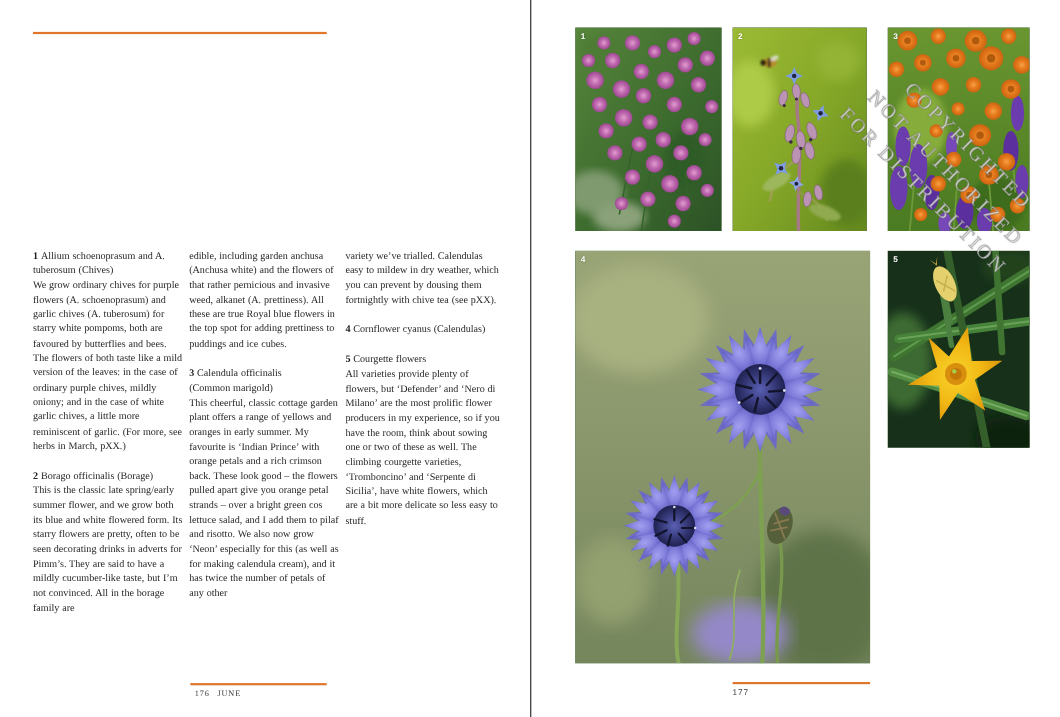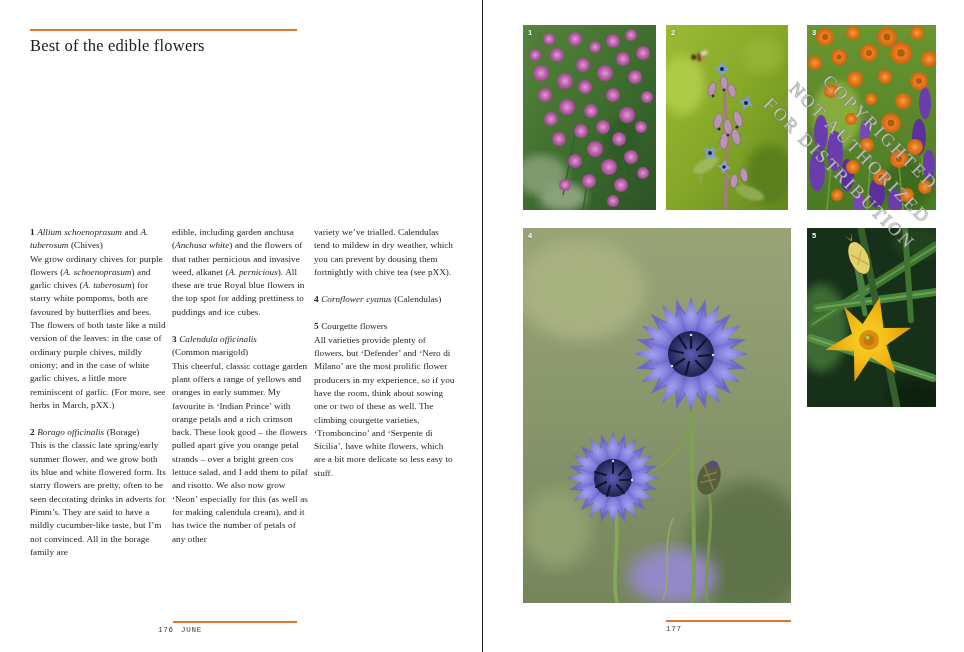--- a/index.html
+++ b/index.html
@@ -6,32 +6,32 @@
   .spread{position:relative;width:964px;height:652px;background:#ffffff;overflow:hidden;
           font-family:"Liberation Serif",serif;}
   .gutter{position:absolute;left:482px;top:0;width:1px;height:652px;background:#1c1c1c;}
 
   
   .title-rule{position:absolute;left:30px;top:29px;width:267px;height:2px;background:var(--accent);}
   .page-title{position:absolute;left:30px;top:36px;font-size:16.5px;color:#1b1b1b;letter-spacing:.2px;}
   .col{position:absolute;top:226px;font-size:9.2px;line-height:13.3px;color:#1f1f1f;
        hyphens:none;-webkit-hyphens:none;word-spacing:.3px;}
   .col p{margin:0 0 14px 0;}
-  .col .it{font-style:italic;}
+  .col .it{}
   .col .bd{font-weight:bold;}
   .col1{left:30px;width:137px;}
   .col2{left:172px;width:137px;}
   .col3{left:314px;width:142px;}
 
   .footer-left-rule{position:absolute;left:173px;top:621px;width:124px;height:1.5px;background:var(--accent);}
-  .footer-left{position:absolute;left:158px;top:626px;font-family:Liberation Mono, monospace;
+  .footer-left{position:absolute;left:177px;top:626px;font-family:Liberation Serif, serif;
                font-size:7.5px;letter-spacing:.8px;color:#3c3c3c;}
   .footer-left span{margin-right:7px;}
   .footer-right-rule{position:absolute;left:666px;top:620px;width:125px;height:1.5px;background:var(--accent);}
-  .footer-right{position:absolute;left:666px;top:625px;font-family:Liberation Mono, monospace;
+  .footer-right{position:absolute;left:666px;top:625px;font-family:Liberation Sans, sans-serif;
                 font-size:7.5px;letter-spacing:.8px;color:#3c3c3c;}
 
   
   .photo{position:absolute;overflow:hidden;background:#3a5a2c;}
   .photo svg{display:block;width:100%;height:100%;}
   .p1{left:523px;top:25px;width:133px;height:185px;}
   .p2{left:666px;top:25px;width:122px;height:185px;}
   .p3{left:807px;top:25px;width:129px;height:185px;}
   .p4{left:523px;top:228px;width:268px;height:375px;}
   .p5{left:807px;top:228px;width:129px;height:179px;}
@@ -46,32 +46,31 @@
                  line-height:29px;letter-spacing:2.5px;color:rgba(238,238,238,.72);
                  -webkit-text-stroke:.6px rgba(130,130,130,.55);
                  text-shadow:0 0 1.5px rgba(80,80,80,.55);}
 </style>
 </head>
 <body>
 
 <div class="spread">
 
   <div class="title-rule"></div>
-  <h1 class="page-title" style="font-weight:normal;margin:0;">Best of the edible flowers</h1>
 
   <div class="col col1">
       <p><span class="bd">1 </span><span class="it">Allium schoenoprasum</span><span> and </span><span class="it">A. tuberosum</span><span> (Chives)</span><br><span>We grow ordinary chives for purple flowers (</span><span class="it">A. schoenoprasum</span><span>) and garlic chives (</span><span class="it">A. tuberosum</span><span>) for starry white pompoms, both are favoured by butterflies and bees. The flowers of both taste like a mild version of the leaves: in the case of ordinary purple chives, mildly oniony; and in the case of white garlic chives, a little more reminiscent of garlic. (For more, see herbs in March, pXX.)</span></p>
       <p><span class="bd">2 </span><span class="it">Borago officinalis</span><span> (Borage)</span><br><span>This is the classic late spring/early summer flower, and we grow both its blue and white flowered form. Its starry flowers are pretty, often to be seen decorating drinks in adverts for Pimm’s. They are said to have a mildly cucumber-like taste, but I’m not convinced. All in the borage family are</span></p>
     </div>
   <div class="col col2">
-      <p><span>edible, including garden anchusa (</span><span class="it">Anchusa white</span><span>) and the flowers of that rather pernicious and invasive weed, alkanet (</span><span class="it">A. pernicious</span><span>). All these are true Royal blue flowers in the top spot for adding prettiness to puddings and ice cubes.</span></p>
+      <p><span>edible, including garden anchusa (</span><span class="it">Anchusa white</span><span>) and the flowers of that rather pernicious and invasive weed, alkanet (</span><span class="it">A. prettiness</span><span>). All these are true Royal blue flowers in the top spot for adding prettiness to puddings and ice cubes.</span></p>
       <p><span class="bd">3 </span><span class="it">Calendula officinalis</span><br><span>(Common marigold)</span><br><span>This cheerful, classic cottage garden plant offers a range of yellows and oranges in early summer. My favourite is ‘Indian Prince’ with orange petals and a rich crimson back. These look good – the flowers pulled apart give you orange petal strands – over a bright green cos lettuce salad, and I add them to pilaf and risotto. We also now grow ‘Neon’ especially for this (as well as for making calendula cream), and it has twice the number of petals of any other</span></p>
     </div>
   <div class="col col3">
-      <p><span>variety we’ve trialled. Calendulas tend to mildew in dry weather, which you can prevent by dousing them fortnightly with chive tea (see pXX).</span></p>
+      <p><span>variety we’ve trialled. Calendulas easy to mildew in dry weather, which you can prevent by dousing them fortnightly with chive tea (see pXX).</span></p>
       <p><span class="bd">4 </span><span class="it">Cornflower cyanus</span><span> (Calendulas)</span><br></p>
       <p><span class="bd">5 </span><span>Courgette flowers</span><br><span>All varieties provide plenty of flowers, but ‘Defender’ and ‘Nero di Milano’ are the most prolific flower producers in my experience, so if you have the room, think about sowing one or two of these as well. The climbing courgette varieties, ‘Tromboncino’ and ‘Serpente di Sicilia’, have white flowers, which are a bit more delicate so less easy to stuff.</span></p>
     </div>
 
   <div class="footer-left-rule"></div>
   <div class="footer-left">
     <span>176</span><span>JUNE</span>
   </div>
 
   <div class="gutter"></div>

